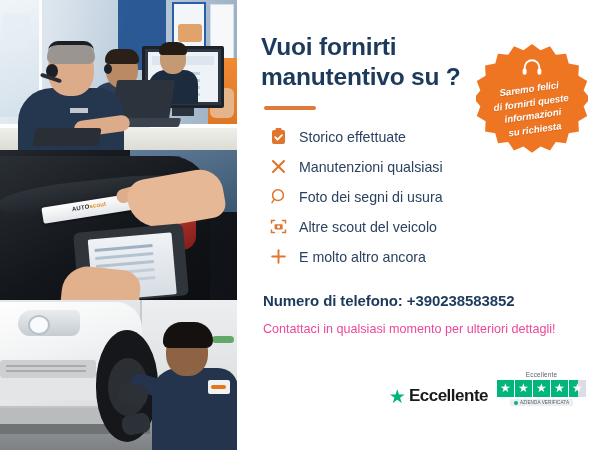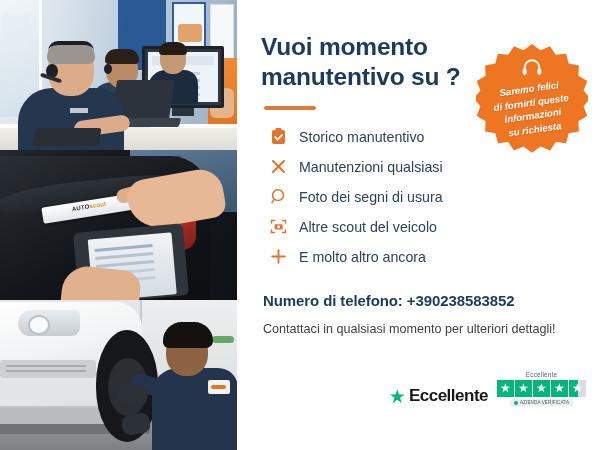--- a/index.html
+++ b/index.html
@@ -112,21 +112,21 @@
   .headline { font-size: 24.5px; line-height: 1.24; font-weight: bold; color: #1c3a5b; letter-spacing: -.2px; }
   .headline .l2 { display:block; }
   .rule { width: 52px; height: 4px; background:#e07a3a; border-radius:2px; margin: 13px 0 12px 3px; }
 
   .features { list-style:none; margin: 2px 0 0 4px; }
   .feat { display:flex; align-items:center; height:30px; }
   .feat .ico { width:26px; flex:0 0 26px; display:flex; align-items:center; justify-content:center; color:#e07a3a; }
   .feat .lbl { font-size:14.2px; color:#2b4260; padding-left:8px; }
 
   .phone { margin: 20px 0 0 2px; font-size:15px; font-weight:bold; color:#1c3a5b; letter-spacing:-.1px; }
-  .sub { margin: 11px 0 0 2px; font-size:12.6px; color:#404040; line-height:1.52; }
+  .sub { margin: 11px 0 0 2px; font-size:12.6px; color:#ec4899; line-height:1.52; }
 
   
   .badge { position:absolute; right:12px; top:44px; width:112px; height:112px; }
   .badge .burst { position:absolute; inset:0; background:#ee7623;
     clip-path: polygon(50% 0%,57.6% 5.6%,66.1% 2.1%,71.2% 9.6%,80.4% 8.6%,82.8% 17.5%,91.9% 19.1%,91.4% 28.3%,99.3% 33%,96.1% 41.6%,102% 48.6%,96.1% 55.6%,99.3% 64.2%,91.4% 68.9%,91.9% 78.1%,82.8% 79.7%,80.4% 88.6%,71.2% 87.6%,66.1% 95.1%,57.6% 91.6%,50% 97.2%,42.4% 91.6%,33.9% 95.1%,28.8% 87.6%,19.6% 88.6%,17.2% 79.7%,8.1% 78.1%,8.6% 68.9%,0.7% 64.2%,3.9% 55.6%,-2% 48.6%,3.9% 41.6%,0.7% 33%,8.6% 28.3%,8.1% 19.1%,17.2% 17.5%,19.6% 8.6%,28.8% 9.6%,33.9% 2.1%,42.4% 5.6%);
   }
   .badge .headset { position:absolute; left:50%; top:15px; transform:translateX(-50%); }
   .badge .btxt { position:absolute; left:0; right:0; top:38px; text-align:center;
     color:#ffffff; font-size:9.6px; font-weight:bold; line-height:1.42; font-style:italic;
     transform: rotate(-8deg); padding:0 9px; text-shadow:0 1px 1px rgba(140,60,10,.28); }
@@ -234,36 +234,36 @@
           <div class="glove"></div>
           <div class="glove2"></div>
         </div>
     </div>
 
   </div>
 
   <div class="content">
 
     <h1 class="headline">
-      <span>Vuoi momento</span>
+      <span>Vuoi fornirti</span>
       <span class="l2">manutentivo su ?</span>
     </h1>
     <div class="rule"></div>
 
     <ul class="features">
 
       <li class="feat">
         <span class="ico">
           <svg width="15" height="17" viewBox="0 0 15 17">
               <rect x="1" y="2" width="13" height="14" rx="2" fill="#e0752c"></rect>
               <rect x="4.5" y="0" width="6" height="3.4" rx="1" fill="#e0752c"></rect>
               <path d="M4.2 9.2l2.3 2.5 4.4-4.6" stroke="#fff" stroke-width="1.8" fill="none" stroke-linecap="round" stroke-linejoin="round"></path>
             </svg>
         </span>
-        <span class="lbl">Storico manutentivo</span>
+        <span class="lbl">Storico effettuate</span>
       </li>
 
       <li class="feat">
         <span class="ico">
           <svg width="17" height="17" viewBox="0 0 17 17">
               <g stroke="#e0752c" stroke-width="2.1" stroke-linecap="round">
                 <path d="M3 3l11 11"></path>
                 <path d="M14 3L3 14"></path>
               </g>
               <circle cx="8.5" cy="8.5" r="1.6" fill="#e0752c"></circle>

